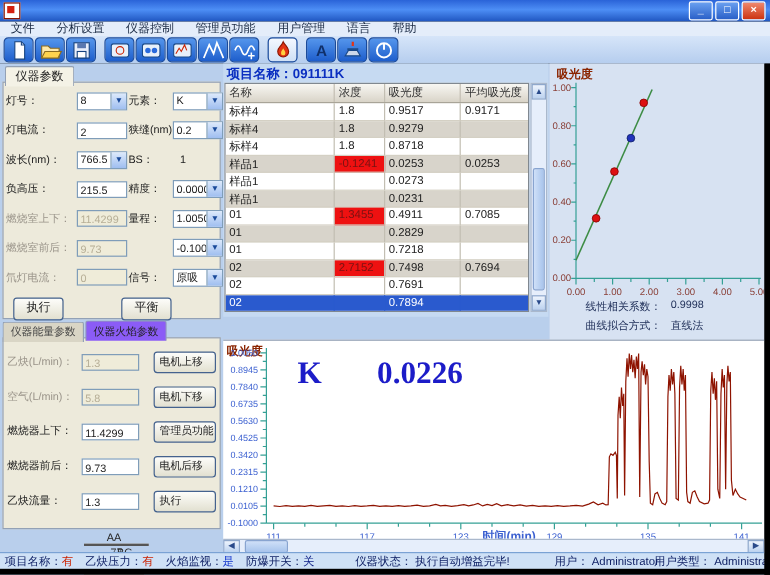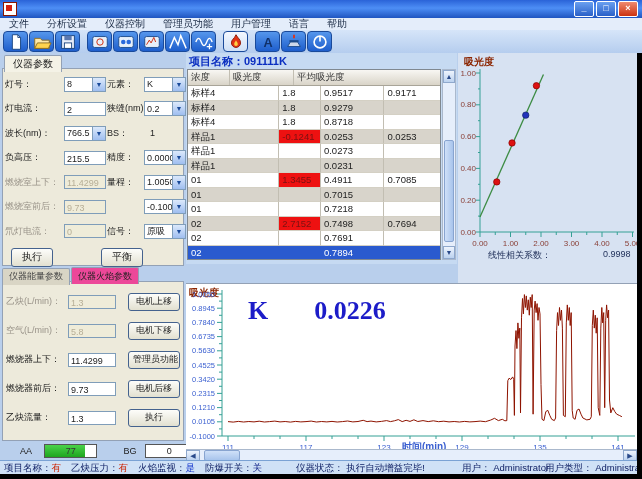--- a/index.html
+++ b/index.html
@@ -26,29 +26,29 @@
   .lt-body{position:absolute;left:2px;top:15px;width:182px;height:198px;background:#edeadb;border:1px solid #93a1b5;box-sizing:border-box;}
   .irow{display:grid;grid-template-columns:58px 42px 36px 42px;gap:1px;align-items:center;height:24.5px;padding:0 2px;font-size:9px;white-space:nowrap;}
   .ilabel{overflow:visible;}
   .ilabel.dim{color:#9a948a;}
   .tinput{display:inline-block;width:100%;height:14px;line-height:14px;background:#fff;border:1px solid #7f9db9;padding:0 2px;box-sizing:border-box;font-size:9px;}
   .tinput.dis{background:#efecd9;color:#b6ae96;}
   .combo{display:flex;width:100%;height:15px;background:#fff;border:1px solid #7f9db9;box-sizing:border-box;align-items:center;}
   .cval{flex:1;padding-left:2px;font-size:9px;overflow:hidden;}
   .carrow{width:12px;height:13px;background:linear-gradient(180deg,#dce9fb,#9fbef0);border-left:1px solid #7f9db9;color:#1a4a9a;font-size:7px;line-height:13px;text-align:center;}
   .ptext{padding-left:6px;}
-  .pbtn{height:17px;padding:0 10px;background:linear-gradient(180deg,#fdfdfa,#e2e0d0);border:1px solid #44628e;border-radius:3px;font-size:10px;line-height:15px;text-align:center;}
+  .pbtn{height:17px;padding:0 10px;background:linear-gradient(180deg,#fdfdfa,#e2e0d0);border:1px solid #44628e;border-radius:3px;font-size:10px;line-height:15px;}
   .ibtn-row{display:flex;gap:48px;padding-left:8px;margin-top:4px;}
   .lb-tabs{position:absolute;left:2px;top:215px;display:flex;z-index:2;}
   .xtab{padding:1px 6px;font-size:9px;background:#d9d5c5;border:1px solid #93a1b5;border-bottom:none;border-radius:2px 2px 0 0;margin-right:1px;color:#444;}
-  .xtab.active{background:#ec4899;color:#222;position:relative;top:-1px;padding-top:2px;}
+  .xtab.active{background:#8b5cf6;color:#222;position:relative;top:-1px;padding-top:2px;}
   .lb-body{position:absolute;left:2px;top:228px;width:182px;height:160px;background:#edeadb;border:1px solid #93a1b5;box-sizing:border-box;}
   .frow{display:grid;grid-template-columns:60px 48px 1fr 52px;gap:2px;align-items:center;height:29px;padding:0 3px;font-size:9px;white-space:nowrap;}
   .frow .pbtn{padding:0 4px;height:16px;font-size:9px;}
-  .aa-row{position:absolute;left:12px;top:390px;width:182px;height:15px;display:flex;align-items:center;font-size:9px;}
+  .aa-row{position:absolute;left:0;top:390px;width:182px;height:15px;display:flex;align-items:center;font-size:9px;flex-direction:column;}
   .pbar{position:relative;width:52px;height:12px;border:1px solid #555;background:#fff;margin-left:12px;}
   .pbar-fill{position:absolute;left:0;top:0;bottom:0;background:linear-gradient(180deg,#4ad24a,#1ea51e);}
   .pbar-txt{position:absolute;inset:0;text-align:center;line-height:12px;font-size:9px;color:#333;}
   .bg-box{width:48px;height:12px;border:1px solid #555;background:#fff;text-align:center;line-height:12px;margin-left:8px;}
   .bg-lab{margin-left:26px;}
   .aa-lab{margin-left:8px;}
   
   .mid-panel{position:absolute;left:186px;top:0;width:271px;height:211px;background:#c6daf2;}
   .project-strip{height:14px;padding:1px 3px;font-size:11px;font-weight:bold;color:#0a2ec0;}
   .grid-table{position:absolute;left:1px;top:16px;width:254px;height:191px;background:#fff;border:1px solid #808890;box-sizing:border-box;overflow:hidden;}
@@ -61,21 +61,21 @@
   .trow.sel .tc{border-color:#2a5ace;}
   .c0{width:92px;}.c1{width:42px;}.c2{width:64px;}.c3{width:56px;border-right:none;}
   .tc.red{background:#ee1111;color:#7a1212;}
   .vscroll{position:absolute;left:256px;top:16px;width:14px;height:191px;background:#e6eefb;border:1px solid #aab8cc;box-sizing:border-box;}
   .sarrow{height:13px;background:linear-gradient(180deg,#eef4fd,#bcd2ef);border:1px solid #8fa8cc;text-align:center;font-size:7px;line-height:12px;color:#2a4a8a;box-sizing:border-box;}
   .vthumb{position:absolute;left:1px;right:1px;top:70px;height:100px;background:linear-gradient(90deg,#cfe0f8,#a8c4ec);border:1px solid #88a4d0;border-radius:2px;}
   .sarrow.down{position:absolute;bottom:0;left:0;right:0;}
   
   .curve-panel{position:absolute;left:458px;top:0;width:179px;height:230px;background:#d7e2f2;}
   .cal-ylabel{position:absolute;left:6px;top:2px;font-size:10px;font-weight:bold;color:#8b2500;}
-  .cal-stat{position:absolute;left:30px;width:148px;font-size:9px;color:#1c2c56;display:flex;gap:44px;}
+  .cal-stat{position:absolute;left:30px;width:148px;font-size:9px;color:#1c2c56;display:flex;}
   .cal-stat .v{margin-left:8px;}
   
   .dyn-tabs{position:absolute;left:187px;top:211px;display:flex;z-index:3;}
   .dyn-panel{position:absolute;left:186px;top:230px;width:451px;height:177px;background:#fff;border-top:1px solid #93a1b5;}
   .dyn-ylabel{position:absolute;left:3px;top:2px;font-size:10px;font-weight:bold;color:#8b2500;}
   .kread{position:absolute;left:62px;top:12px;font-family:"Liberation Serif","DejaVu Serif",serif;font-size:26px;color:#1c1cc8;display:flex;gap:46px;font-weight:bold;}
   .hscroll{position:absolute;left:0;top:165px;width:451px;height:12px;background:#e6eefb;border-top:1px solid #aab8cc;box-sizing:border-box;}
   .harrow{position:absolute;top:0;width:14px;height:11px;background:linear-gradient(180deg,#eef4fd,#bcd2ef);border:1px solid #8fa8cc;text-align:center;font-size:7px;line-height:10px;color:#2a4a8a;box-sizing:border-box;}
   .hthumb{position:absolute;left:18px;top:0;width:36px;height:11px;background:linear-gradient(180deg,#cfe0f8,#a8c4ec);border:1px solid #88a4d0;border-radius:2px;box-sizing:border-box;}
   
@@ -314,20 +314,21 @@
       <span class="bg-lab">BG</span>
       <span class="bg-box">0</span>
     </div>
 
     <div class="mid-panel">
       <div class="project-strip">
         <span>项目名称：</span><span>091111K</span>
       </div>
       <div class="grid-table">
         <div class="thead" id="thead">
+            <span class="tc c0">名称</span>
             <span class="tc c1">浓度</span>
             <span class="tc c2">吸光度</span>
             <span class="tc c3">平均吸光度</span>
           </div>
         <div id="tbody">
             <div class="trow ">
               <span class="tc c0">标样4</span>
               <span class="tc c1">1.8</span>
               <span class="tc c2">0.9517</span>
               <span class="tc c3">0.9171</span>
@@ -364,21 +365,21 @@
             </div>
             <div class="trow ">
               <span class="tc c0">01</span>
               <span class="tc c1 red">1.3455</span>
               <span class="tc c2">0.4911</span>
               <span class="tc c3">0.7085</span>
             </div>
             <div class="trow odd">
               <span class="tc c0">01</span>
               <span class="tc c1"></span>
-              <span class="tc c2">0.7015</span>
+              <span class="tc c2">0.2829</span>
               <span class="tc c3"></span>
             </div>
             <div class="trow ">
               <span class="tc c0">01</span>
               <span class="tc c1"></span>
               <span class="tc c2">0.7218</span>
               <span class="tc c3"></span>
             </div>
             <div class="trow odd">
               <span class="tc c0">02</span>
@@ -448,20 +449,24 @@
           <line x1="159.25" y1="167" x2="159.25" y2="170" stroke="#35a095"></line>
           <line x1="22" y1="151.895" x2="85.44" y2="9.590000000000003" stroke="#3c8c44" stroke-width="1.3"></line>
           <circle cx="38.775000000000006" cy="116.91499999999999" r="3.2" fill="#dd1111" stroke="#8a0000" stroke-width="0.7"></circle>
           <circle cx="54.025" cy="77.96" r="3.2" fill="#dd1111" stroke="#8a0000" stroke-width="0.7"></circle>
           <circle cx="78.42500000000001" cy="20.72" r="3.2" fill="#dd1111" stroke="#8a0000" stroke-width="0.7"></circle>
           <circle cx="67.75" cy="50.135000000000005" r="3.2" fill="#2233bb" stroke="#11226a" stroke-width="0.7"></circle>
         </svg>
       <div class="cal-stat" style="top:196px;">
         <span>线性相关系数：</span>
         <span class="v">0.9998</span>
+      </div>
+      <div class="cal-stat" style="top:212px;">
+        <span>曲线拟合方式：</span>
+        <span class="v">直线法</span>
       </div>
     </div>
 
     <div class="dyn-panel">
       <div class="dyn-ylabel">吸光度</div>
       <div class="kread">
         <span>K</span>
         <span>0.0226</span>
       </div>
       <svg id="trace-svg" width="451" height="165" style="position:absolute;left:0;top:0;">

